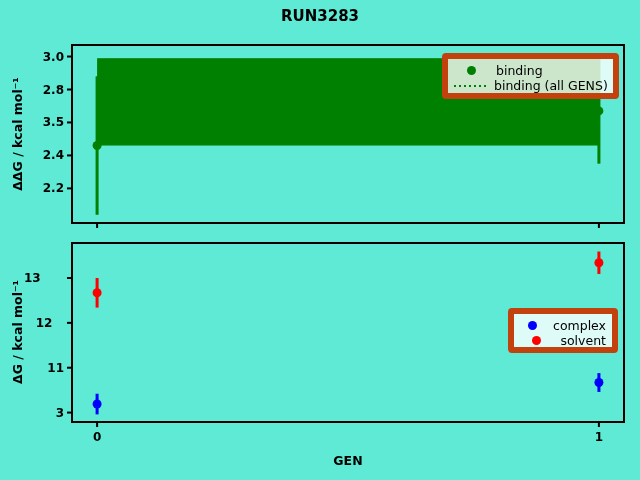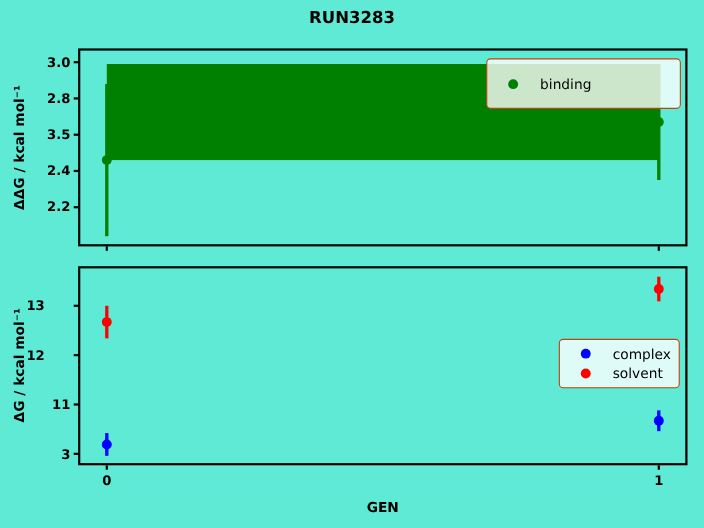--- a/index.html
+++ b/index.html
@@ -5,21 +5,21 @@
   html,body{margin:0;padding:0;background:#ffffff;}
   #figure{position:relative;width:640px;height:480px;background:#ffffff;overflow:hidden;
           font-family:"DejaVu Sans","Liberation Sans",sans-serif;color:#000;}
   #plot-canvas{position:absolute;left:0;top:0;}
   .fig-title{position:absolute;left:0;top:7px;width:640px;text-align:center;
              font-size:15px;font-weight:bold;}
   .axis-label{position:absolute;font-size:12.5px;font-weight:bold;text-align:center;}
   .ylabel{width:200px;height:18px;transform:rotate(-90deg);}
   .xlabel{width:200px;}
   .tick-label{position:absolute;font-size:12px;font-weight:bold;line-height:16px;}
-  .legend{position:absolute;background:rgba(255,255,255,0.8);border:1px solid #c2410c;
+  .legend{position:absolute;background:rgba(255,255,255,0.8);border:6px solid #c2410c;
           border-radius:4px;box-sizing:border-box;padding:4px 6px;
           display:flex;flex-direction:column;justify-content:space-around;}
   .legend-row{display:flex;align-items:center;height:18px;}
   .lmark{width:34px;display:flex;justify-content:center;align-items:center;}
   .ldot{width:9px;height:9px;border-radius:50%;}
   .lline{width:32px;height:2px;}
   .llabel{margin-left:8px;font-size:12.5px;white-space:nowrap;}
 </style>
 </head>
 <body>
@@ -65,20 +65,26 @@
 
   <div class="axis-label xlabel" style="left:248px;top:453px;">GEN</div>
 
   <div class="legend" style="left:442px;top:53px;width:177px;height:46px;">
     <div class="legend-row">
       <span class="lmark">
         <span class="ldot" style="background: rgb(0, 128, 0);"></span>
       </span>
       <span class="llabel">binding</span>
     </div>
+    <div class="legend-row">
+      <span class="lmark">
+        <span class="lline" style="background-image: repeating-linear-gradient(90deg, rgb(0, 128, 0) 0px, rgb(0, 128, 0) 2px, transparent 2px, transparent 5px);"></span>
+      </span>
+      <span class="llabel">binding (all GENS)</span>
+    </div>
   </div>
 
   <div class="legend" style="left:508px;top:308px;width:110px;height:45px;">
     <div class="legend-row">
       <span class="lmark">
         <span class="ldot" style="background: rgb(0, 0, 255);"></span>
       </span>
       <span class="llabel">complex</span>
     </div>
     <div class="legend-row">
@@ -89,17 +95,17 @@
     </div>
   </div>
 
 <div class="tick-label" style="left: 24px; top: 180.389px; width: 40px; text-align: right;">2.2</div>
     <div class="tick-label" style="left: 24px; top: 147.426px; width: 40px; text-align: right;">2.4</div>
     <div class="tick-label" style="left: 24px; top: 114.463px; width: 40px; text-align: right;">3.5</div>
     <div class="tick-label" style="left: 24px; top: 81.5px; width: 40px; text-align: right;">2.8</div>
     <div class="tick-label" style="left: 24px; top: 48.537px; width: 40px; text-align: right;">3.0</div>
     <div class="tick-label" style="left: 24px; top: 404.579px; width: 40px; text-align: right;">3</div>
     <div class="tick-label" style="left: 24px; top: 359.717px; width: 40px; text-align: right;">11</div>
-    <div class="tick-label" style="left: 24px; top: 314.855px; width: 40px; text-align: left;">12</div>
+    <div class="tick-label" style="left: 24px; top: 314.855px; width: 40px; text-align: center;">12</div>
     <div class="tick-label" style="left: 24px; top: 269.992px; width: 40px; text-align: left;">13</div>
     <div class="tick-label" style="left: 82.0909px; top: 429px; width: 30px; text-align: center;">0</div>
     <div class="tick-label" style="left: 583.909px; top: 429px; width: 30px; text-align: center;">1</div>
   </div>
 
 </body></html>

